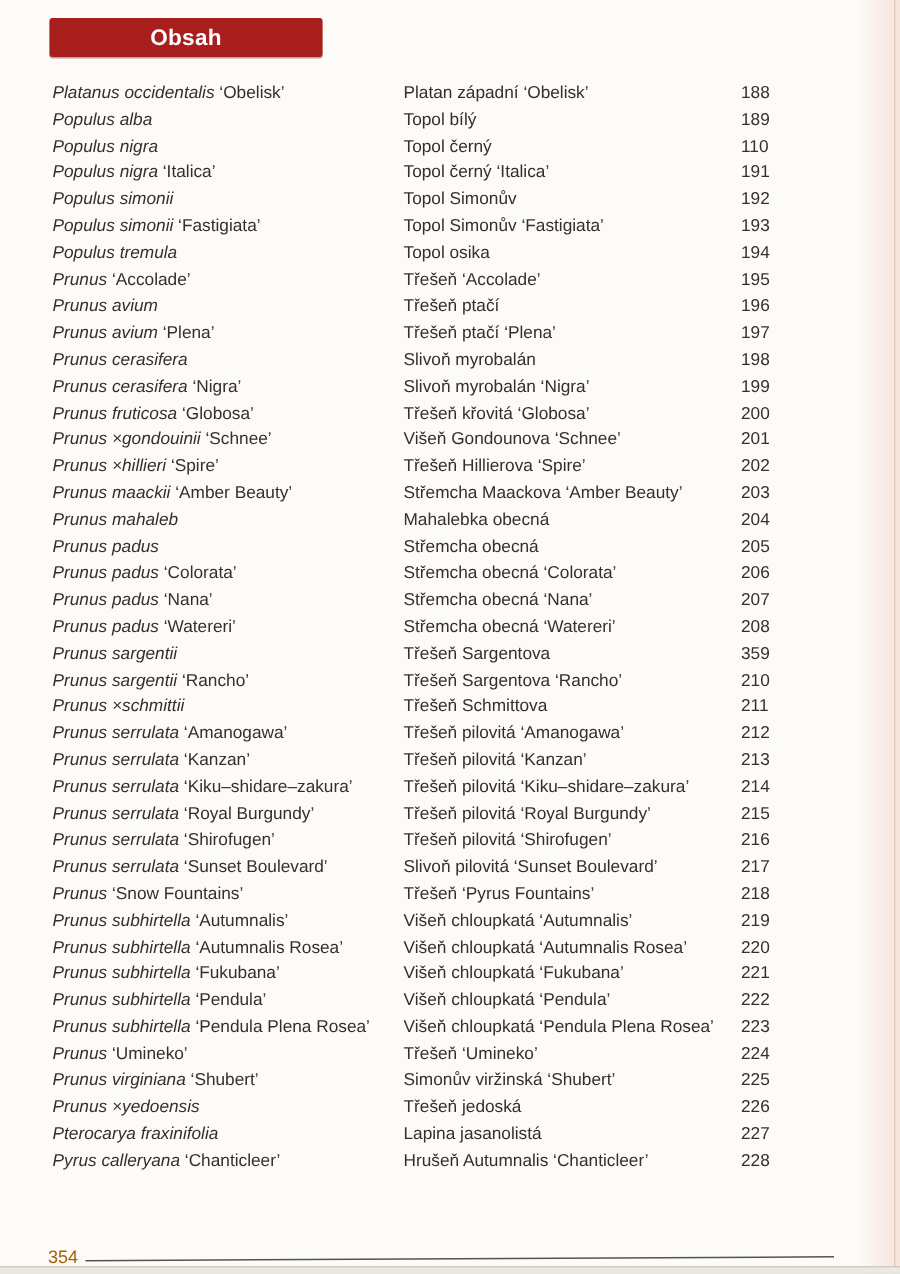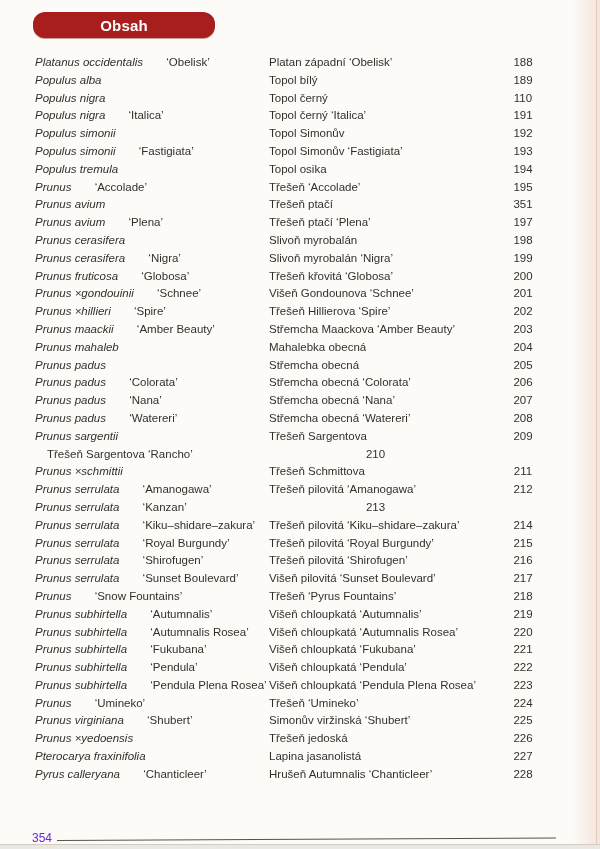--- a/index.html
+++ b/index.html
@@ -9,46 +9,46 @@
     background:#fcfbf8;
     overflow:hidden;
     font-family:"Liberation Sans", sans-serif;
     color:#33302c;
   }
   
   .badge{
     position:absolute;left:33px;top:12px;width:182px;height:26px;
     background:#a81e1c;
     display:flex;align-items:center;justify-content:center;
-    border-radius:12px;
+    border-radius:2px;
     box-shadow:0 1px 0 rgba(120,20,20,.4);
     text-align:right;
   }
   .badge span{
     color:#ffffff;font-size:15px;font-weight:600;letter-spacing:.2px;
   }
   
   .toc{
     position:absolute;left:35px;top:54px;width:517px;
   }
   .row{
     display:grid;
     grid-template-columns:222px 1fr 58px;
     height:17.8px;line-height:17.8px;
     font-size:11.5px;
     white-space:nowrap;
   }
   .latin{font-style:italic;}
-  .latin .cv{font-style:normal;padding-left:20px;}
+  .latin .cv{font-style:normal;}
   .czech{font-style:normal;padding-left:12px;}
-  .pg{text-align:center;}
+  .pg{text-align:left;}
   
   .folio{
     position:absolute;left:32px;top:831px;
-    font-size:12px;color:#6d28d9;
+    font-size:12px;color:#a16207;
   }
   .rule{
     position:absolute;left:57px;top:840px;width:499px;height:1.4px;
     background:#55534f;
     transform:rotate(-0.3deg);
     transform-origin:left center;
   }
   
   .edge-right{
     position:absolute;right:0;top:0;bottom:0;width:28px;
@@ -121,21 +121,21 @@
 
     <div class="row">
       <span class="latin"><span class="sp">Prunus</span><span class="cv"> ‘Accolade’</span></span>
       <span class="czech">Třešeň ‘Accolade’</span>
       <span class="pg">195</span>
     </div>
 
     <div class="row">
       <span class="latin"><span class="sp">Prunus avium</span><span class="cv"></span></span>
       <span class="czech">Třešeň ptačí</span>
-      <span class="pg">351</span>
+      <span class="pg">196</span>
     </div>
 
     <div class="row">
       <span class="latin"><span class="sp">Prunus avium</span><span class="cv"> ‘Plena’</span></span>
       <span class="czech">Třešeň ptačí ‘Plena’</span>
       <span class="pg">197</span>
     </div>
 
     <div class="row">
       <span class="latin"><span class="sp">Prunus cerasifera</span><span class="cv"></span></span>
@@ -199,42 +199,44 @@
 
     <div class="row">
       <span class="latin"><span class="sp">Prunus padus</span><span class="cv"> ‘Watereri’</span></span>
       <span class="czech">Střemcha obecná ‘Watereri’</span>
       <span class="pg">208</span>
     </div>
 
     <div class="row">
       <span class="latin"><span class="sp">Prunus sargentii</span><span class="cv"></span></span>
       <span class="czech">Třešeň Sargentova</span>
-      <span class="pg">209</span>
-    </div>
-
-    <div class="row">
+      <span class="pg">359</span>
+    </div>
+
+    <div class="row">
+      <span class="latin"><span class="sp">Prunus sargentii</span><span class="cv"> ‘Rancho’</span></span>
       <span class="czech">Třešeň Sargentova ‘Rancho’</span>
       <span class="pg">210</span>
     </div>
 
     <div class="row">
       <span class="latin"><span class="sp">Prunus ×schmittii</span><span class="cv"></span></span>
       <span class="czech">Třešeň Schmittova</span>
       <span class="pg">211</span>
     </div>
 
     <div class="row">
       <span class="latin"><span class="sp">Prunus serrulata</span><span class="cv"> ‘Amanogawa’</span></span>
       <span class="czech">Třešeň pilovitá ‘Amanogawa’</span>
       <span class="pg">212</span>
     </div>
 
     <div class="row">
       <span class="latin"><span class="sp">Prunus serrulata</span><span class="cv"> ‘Kanzan’</span></span>
+      <span class="czech">Třešeň pilovitá ‘Kanzan’</span>
       <span class="pg">213</span>
     </div>
 
     <div class="row">
       <span class="latin"><span class="sp">Prunus serrulata</span><span class="cv"> ‘Kiku–shidare–zakura’</span></span>
       <span class="czech">Třešeň pilovitá ‘Kiku–shidare–zakura’</span>
       <span class="pg">214</span>
     </div>
 
     <div class="row">
@@ -244,21 +246,21 @@
     </div>
 
     <div class="row">
       <span class="latin"><span class="sp">Prunus serrulata</span><span class="cv"> ‘Shirofugen’</span></span>
       <span class="czech">Třešeň pilovitá ‘Shirofugen’</span>
       <span class="pg">216</span>
     </div>
 
     <div class="row">
       <span class="latin"><span class="sp">Prunus serrulata</span><span class="cv"> ‘Sunset Boulevard’</span></span>
-      <span class="czech">Višeň pilovitá ‘Sunset Boulevard’</span>
+      <span class="czech">Slivoň pilovitá ‘Sunset Boulevard’</span>
       <span class="pg">217</span>
     </div>
 
     <div class="row">
       <span class="latin"><span class="sp">Prunus</span><span class="cv"> ‘Snow Fountains’</span></span>
       <span class="czech">Třešeň ‘Pyrus Fountains’</span>
       <span class="pg">218</span>
     </div>
 
     <div class="row">

